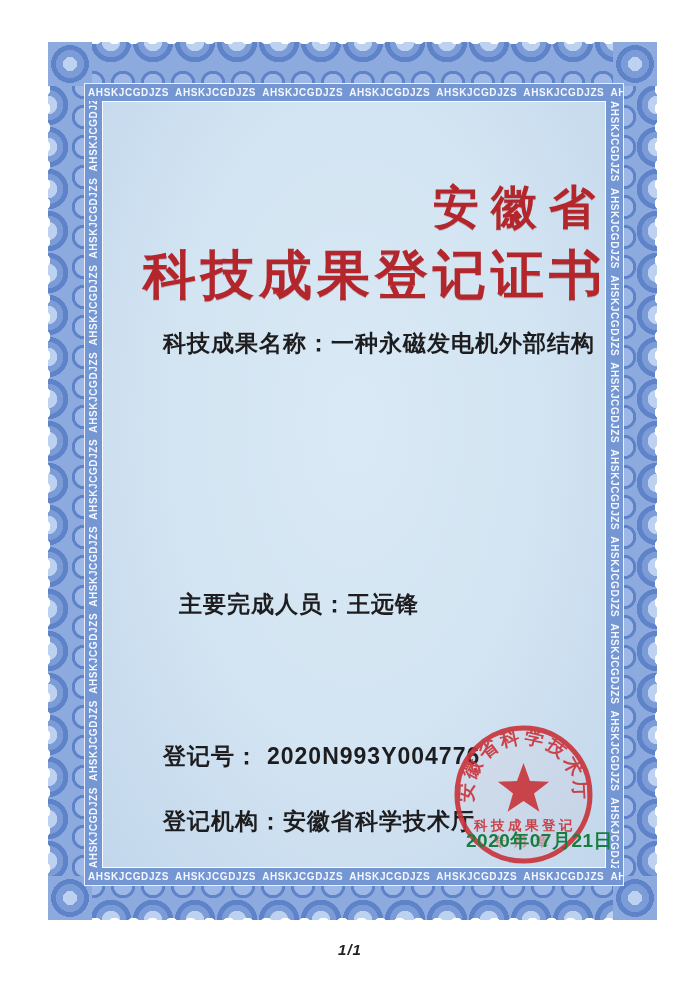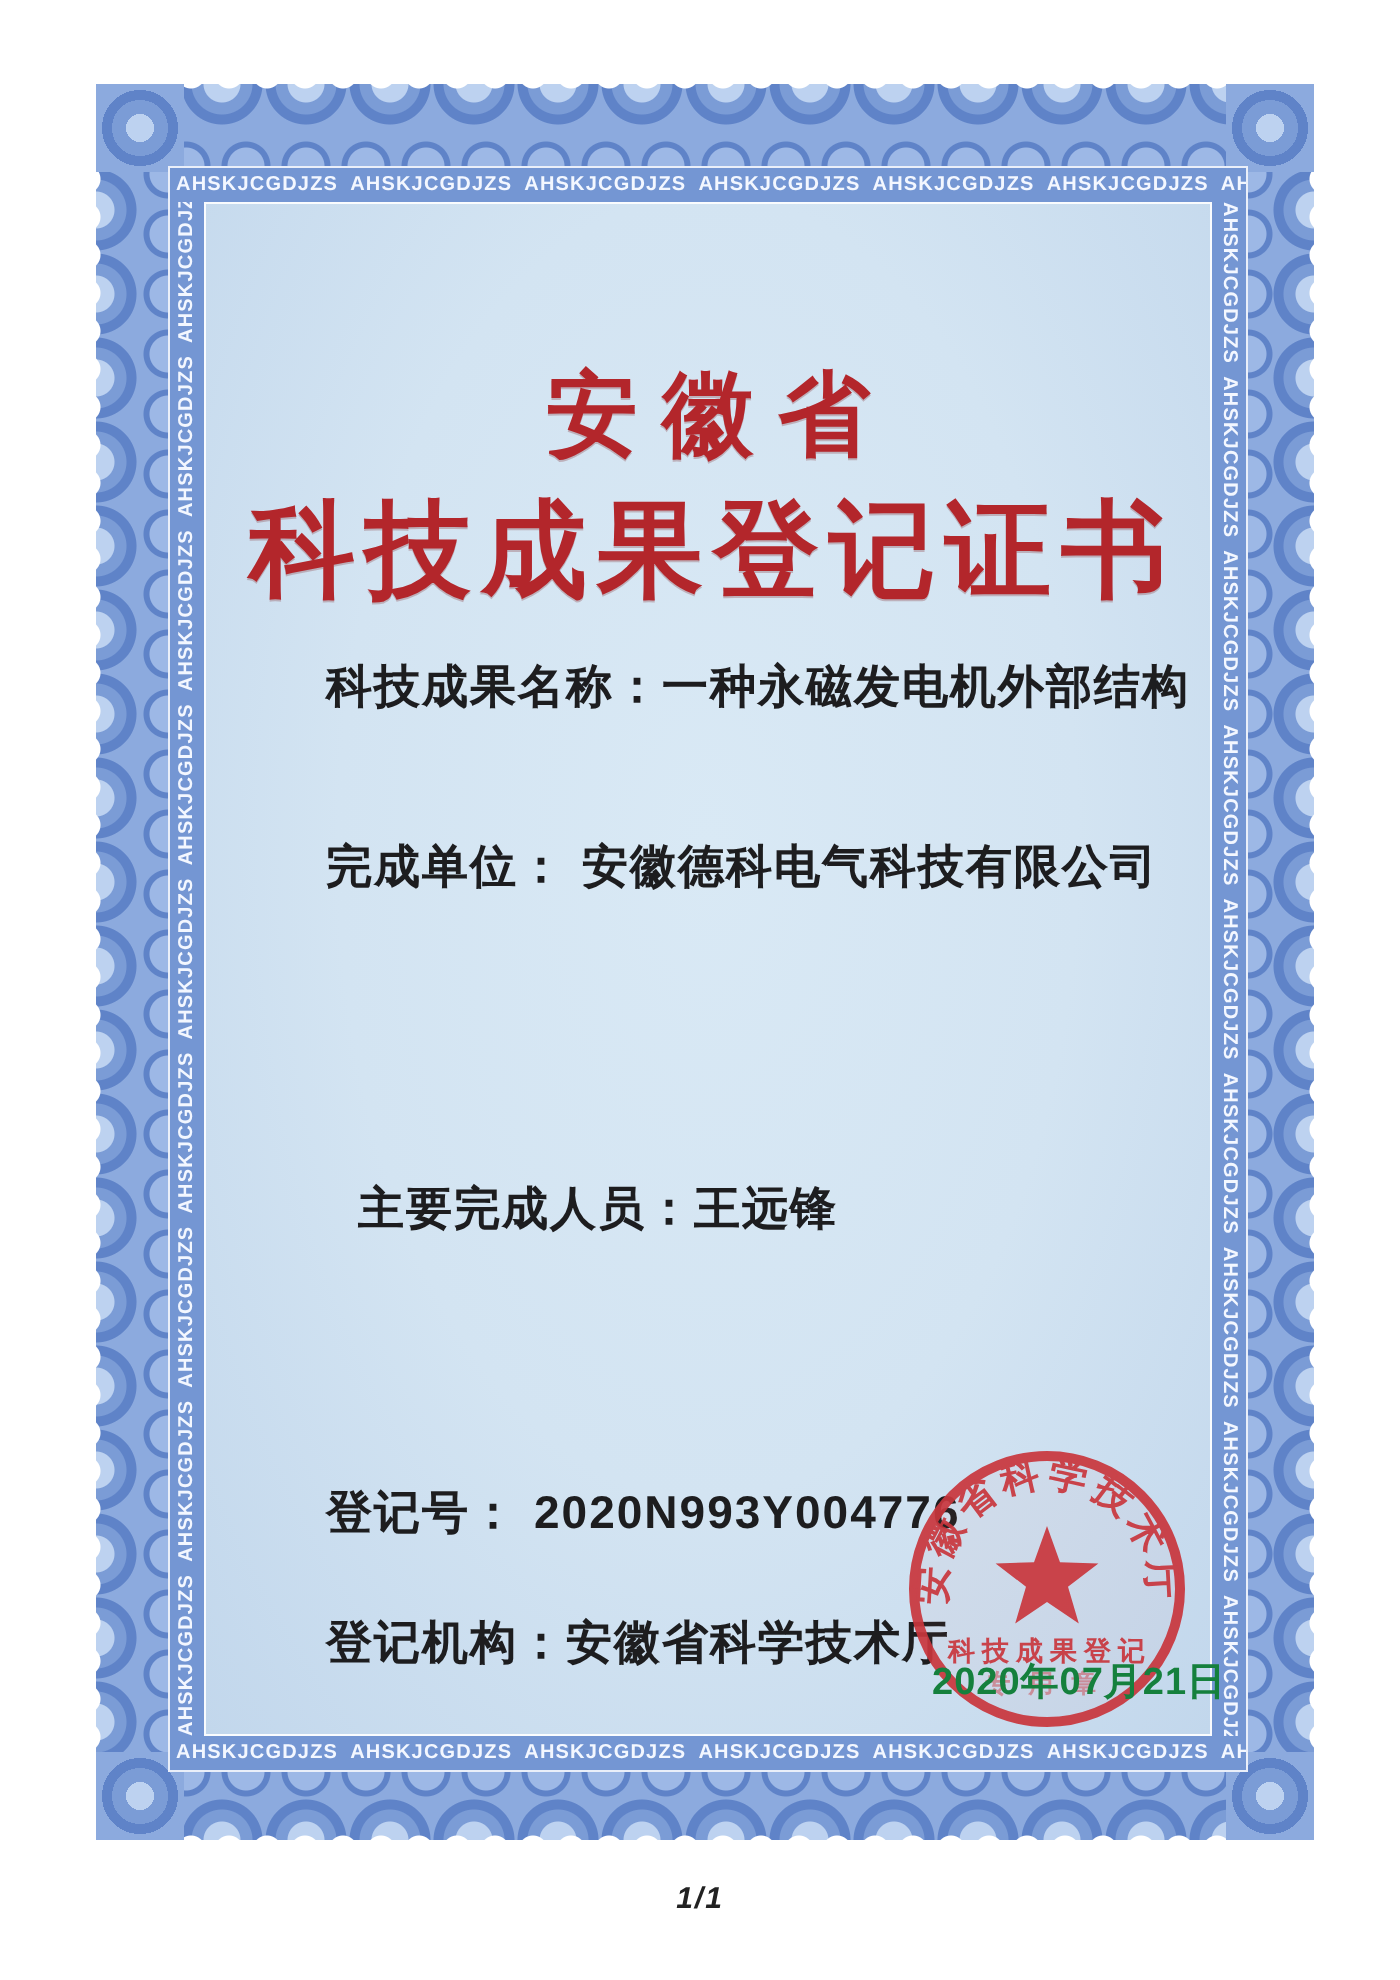--- a/index.html
+++ b/index.html
@@ -81,21 +81,21 @@
   
   .interior{
     position:absolute;inset:17px;
     background:radial-gradient(ellipse at 50% 42%, #d9e9f5 0%, var(--paper-mid) 52%, var(--paper-edge) 100%);
     border:1px solid rgba(255,255,255,.9);
   }
 
   
   .content{position:absolute;inset:0;pointer-events:none;}
   .title{
-    position:absolute;left:101px;width:506px;text-align:center;
+    position:absolute;left:101px;width:506px;text-align:right;
     color:var(--title-red);font-weight:bold;
     font-family:Liberation Mono, monospace;
     text-shadow:0 1px 0 rgba(120,20,20,.25);
   }
   .title-1{top:177px;font-size:46px;letter-spacing:12px;text-indent:12px;}
   .title-2{top:240px;font-size:53px;letter-spacing:5px;text-indent:5px;}
 
   .field{
     position:absolute;left:163px;color:var(--ink);
     font-size:23px;font-weight:bold;letter-spacing:1px;white-space:nowrap;
@@ -140,21 +140,20 @@
       <div class="strip strip-r">AHSKJCGDJZS AHSKJCGDJZS AHSKJCGDJZS AHSKJCGDJZS AHSKJCGDJZS AHSKJCGDJZS AHSKJCGDJZS AHSKJCGDJZS AHSKJCGDJZS AHSKJCGDJZS AHSKJCGDJZS AHSKJCGDJZS AHSKJCGDJZS AHSKJCGDJZS AHSKJCGDJZS AHSKJCGDJZS AHSKJCGDJZS AHSKJCGDJZS AHSKJCGDJZS AHSKJCGDJZS AHSKJCGDJZS AHSKJCGDJZS AHSKJCGDJZS AHSKJCGDJZS AHSKJCGDJZS AHSKJCGDJZS AHSKJCGDJZS AHSKJCGDJZS AHSKJCGDJZS AHSKJCGDJZS AHSKJCGDJZS AHSKJCGDJZS AHSKJCGDJZS AHSKJCGDJZS AHSKJCGDJZS AHSKJCGDJZS AHSKJCGDJZS AHSKJCGDJZS AHSKJCGDJZS AHSKJCGDJZS AHSKJCGDJZS AHSKJCGDJZS AHSKJCGDJZS AHSKJCGDJZS AHSKJCGDJZS AHSKJCGDJZS AHSKJCGDJZS AHSKJCGDJZS AHSKJCGDJZS AHSKJCGDJZS AHSKJCGDJZS AHSKJCGDJZS AHSKJCGDJZS AHSKJCGDJZS AHSKJCGDJZS AHSKJCGDJZS AHSKJCGDJZS AHSKJCGDJZS AHSKJCGDJZS AHSKJCGDJZS </div>
       <div class="interior"></div>
     </div>
   </div>
 
   <div class="content">
     <div class="title title-1">安徽省</div>
     <div class="title title-2">科技成果登记证书</div>
 
     <div class="field f1"><span class="lab">科技成果名称：</span><span class="val">一种永磁发电机外部结构</span></div>
-    <div class="field f2"><span class="lab">完成单位：</span><span class="val">安徽德科电气科技有限公司</span></div>
     <div class="field f3"><span class="lab">主要完成人员：</span><span class="val">王远锋</span></div>
     <div class="field f4"><span class="lab">登记号：</span><span class="val">2020N993Y004776</span></div>
     <div class="field f5"><span class="lab">登记机构：</span><span class="val">安徽省科学技术厅</span></div>
 
     <svg class="seal" viewBox="0 0 145 145" xmlns="http://www.w3.org/2000/svg">
       <circle cx="72.5" cy="72.5" r="66.5" fill="rgba(231,120,125,0.05)" stroke="#c9363d" stroke-width="5"></circle>
       <path id="seal-arc" d="M 24.6 89.9 A 51 51 0 1 1 120.4 89.9" fill="none"></path>
       <text font-size="19" font-weight="bold" fill="#c9363d" letter-spacing="3" font-family="Liberation Serif, serif">
         <textPath href="#seal-arc" startOffset="50%" text-anchor="middle">安徽省科学技术厅</textPath>
       </text>

